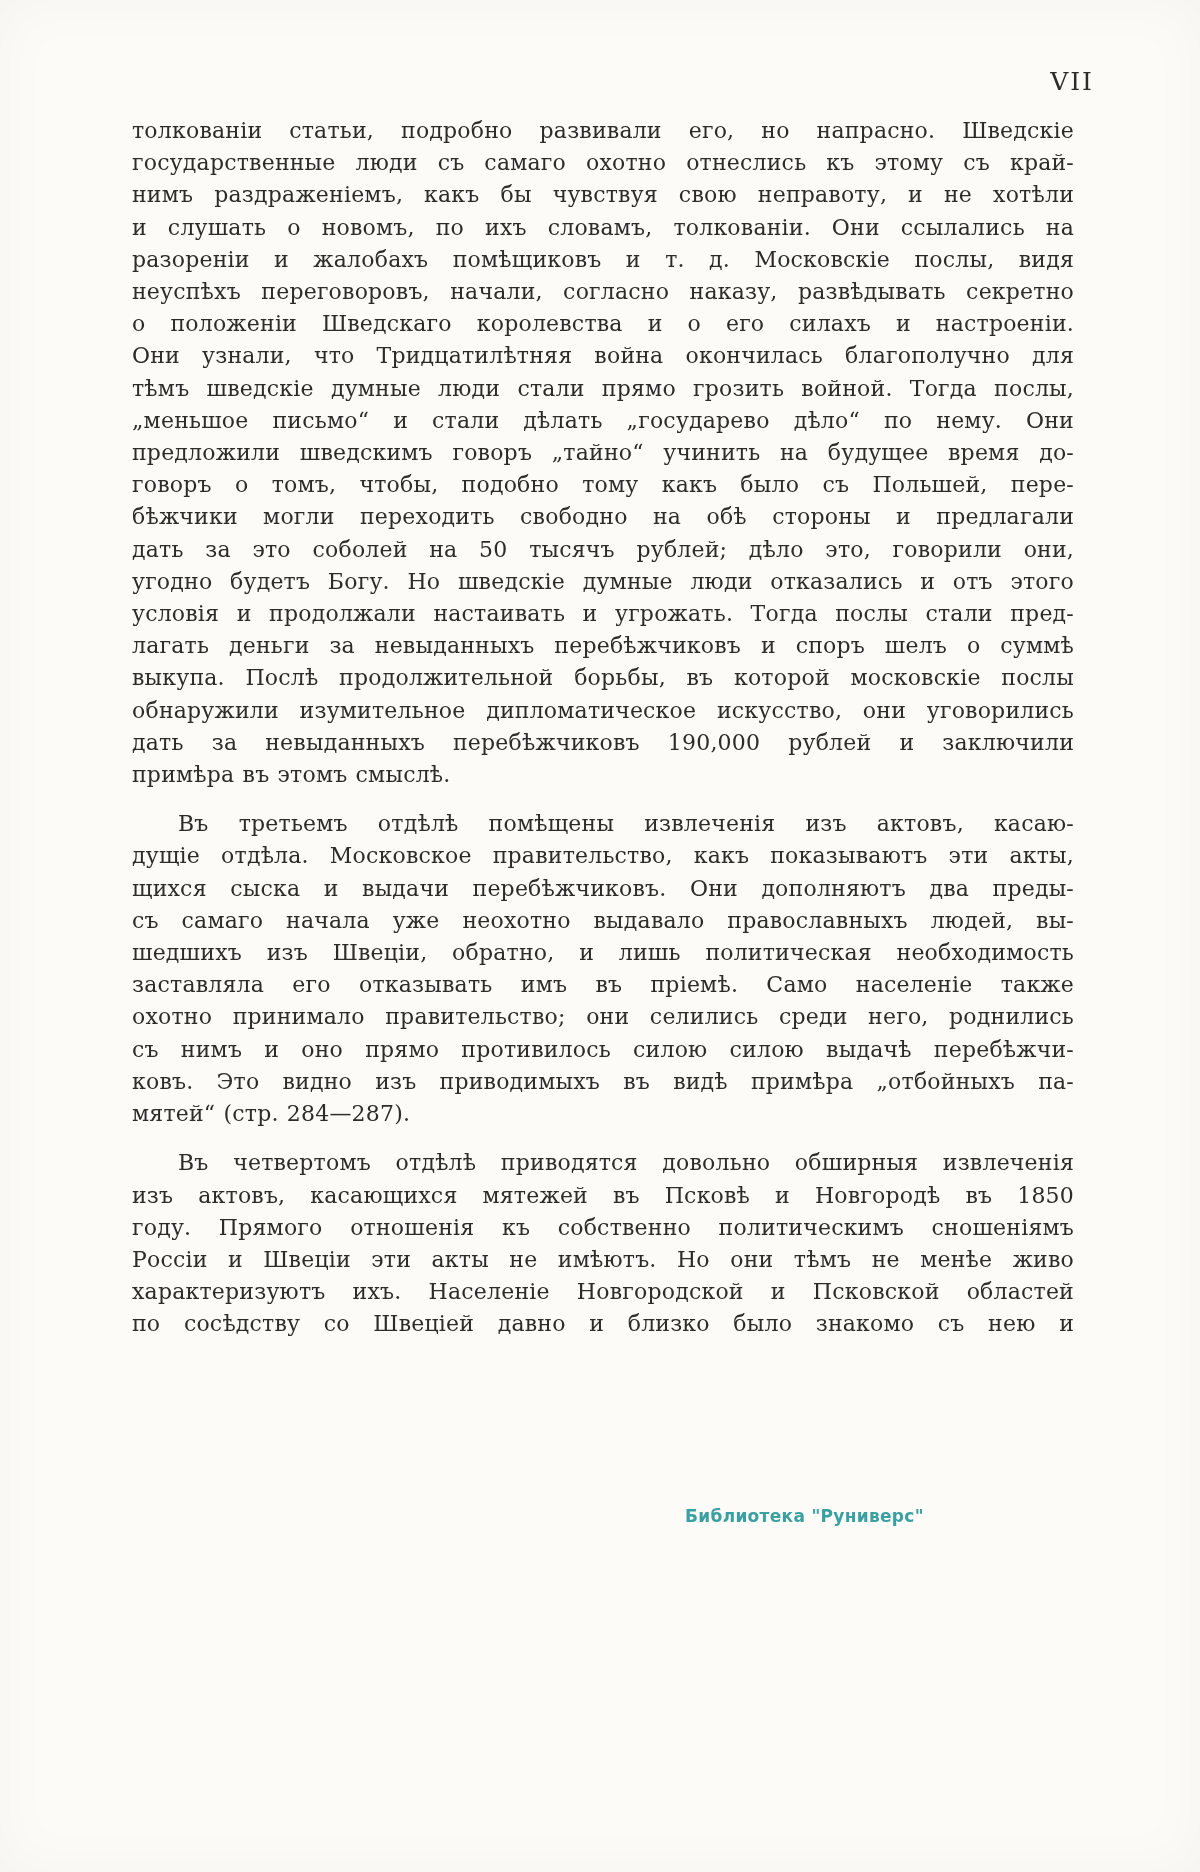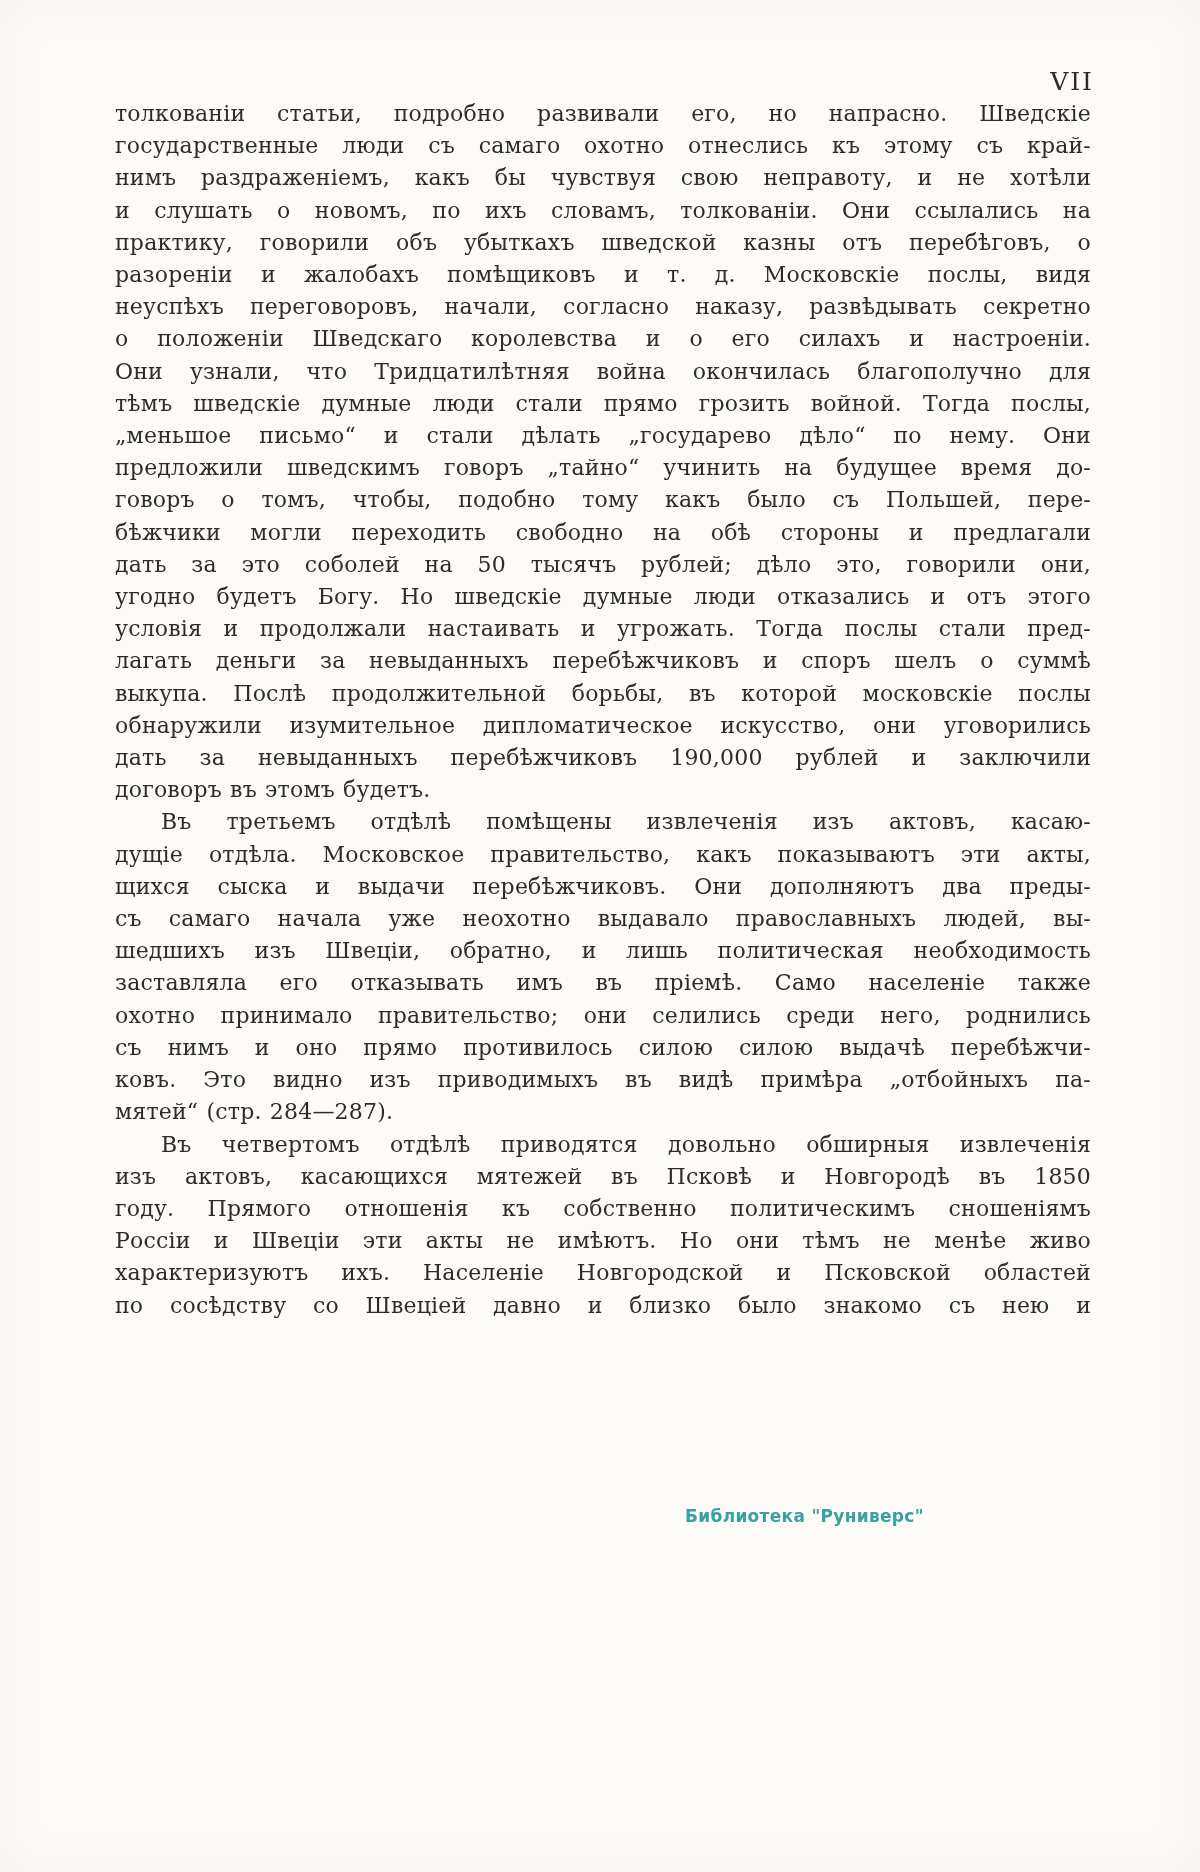--- a/index.html
+++ b/index.html
@@ -27,21 +27,21 @@
     font-weight: normal;
     margin-top: 19px;
   }
   .text-block {
     position: absolute;
     left: 115px;
     top: 98px;
     width: 976px;
   }
   .paragraph {
-    margin: 0;
+    margin: 17px;
   }
   .line {
     font-size: 22px;
     line-height: 32.2px;
     text-align: justify;
     text-align-last: justify;
     letter-spacing: 0.2px;
     word-spacing: 1px;
   }
   .line.last-left {
@@ -65,38 +65,37 @@
 
 <div class="page" style="background: rgb(252, 251, 248); color: rgb(46, 44, 41);">
   <div class="page-number">VII</div>
 
   <div class="text-block">
       <div class="paragraph">
         <div class="line">толкованіи статьи, подробно развивали его, но напрасно. Шведскіе</div>
         <div class="line">государственные люди съ самаго охотно отнеслись къ этому съ край-</div>
         <div class="line">нимъ раздраженіемъ, какъ бы чувствуя свою неправоту, и не хотѣли</div>
         <div class="line">и слушать о новомъ, по ихъ словамъ, толкованіи. Они ссылались на</div>
-        <div class="line">практику, говорили объ убыткахъ шведской казны отъ перебѣговъ, о</div>
         <div class="line">разореніи и жалобахъ помѣщиковъ и т. д. Московскіе послы, видя</div>
         <div class="line">неуспѣхъ переговоровъ, начали, согласно наказу, развѣдывать секретно</div>
         <div class="line">о положеніи Шведскаго королевства и о его силахъ и настроеніи.</div>
         <div class="line">Они узнали, что Тридцатилѣтняя война окончилась благополучно для</div>
         <div class="line">тѣмъ шведскіе думные люди стали прямо грозить войной. Тогда послы,</div>
         <div class="line">„меньшое письмо“ и стали дѣлать „государево дѣло“ по нему. Они</div>
         <div class="line">предложили шведскимъ говоръ „тайно“ учинить на будущее время до-</div>
         <div class="line">говоръ о томъ, чтобы, подобно тому какъ было съ Польшей, пере-</div>
         <div class="line">бѣжчики могли переходить свободно на обѣ стороны и предлагали</div>
         <div class="line">дать за это соболей на 50 тысячъ рублей; дѣло это, говорили они,</div>
         <div class="line">угодно будетъ Богу. Но шведскіе думные люди отказались и отъ этого</div>
         <div class="line">условія и продолжали настаивать и угрожать. Тогда послы стали пред-</div>
         <div class="line">лагать деньги за невыданныхъ перебѣжчиковъ и споръ шелъ о суммѣ</div>
         <div class="line">выкупа. Послѣ продолжительной борьбы, въ которой московскіе послы</div>
         <div class="line">обнаружили изумительное дипломатическое искусство, они уговорились</div>
         <div class="line">дать за невыданныхъ перебѣжчиковъ 190,000 рублей и заключили</div>
-        <div class="line last-left">договоръ въ этомъ будетъ.</div>
+        <div class="line last-left">примѣра въ этомъ смыслѣ.</div>
       </div>
       <div class="paragraph indent">
         <div class="line">Въ третьемъ отдѣлѣ помѣщены извлеченія изъ актовъ, касаю-</div>
         <div class="line">дущіе отдѣла. Московское правительство, какъ показываютъ эти акты,</div>
         <div class="line">щихся сыска и выдачи перебѣжчиковъ. Они дополняютъ два преды-</div>
         <div class="line">съ самаго начала уже неохотно выдавало православныхъ людей, вы-</div>
         <div class="line">шедшихъ изъ Швеціи, обратно, и лишь политическая необходимость</div>
         <div class="line">заставляла его отказывать имъ въ пріемѣ. Само населеніе также</div>
         <div class="line">охотно принимало правительство; они селились среди него, роднились</div>
         <div class="line">съ нимъ и оно прямо противилось силою силою выдачѣ перебѣжчи-</div>

